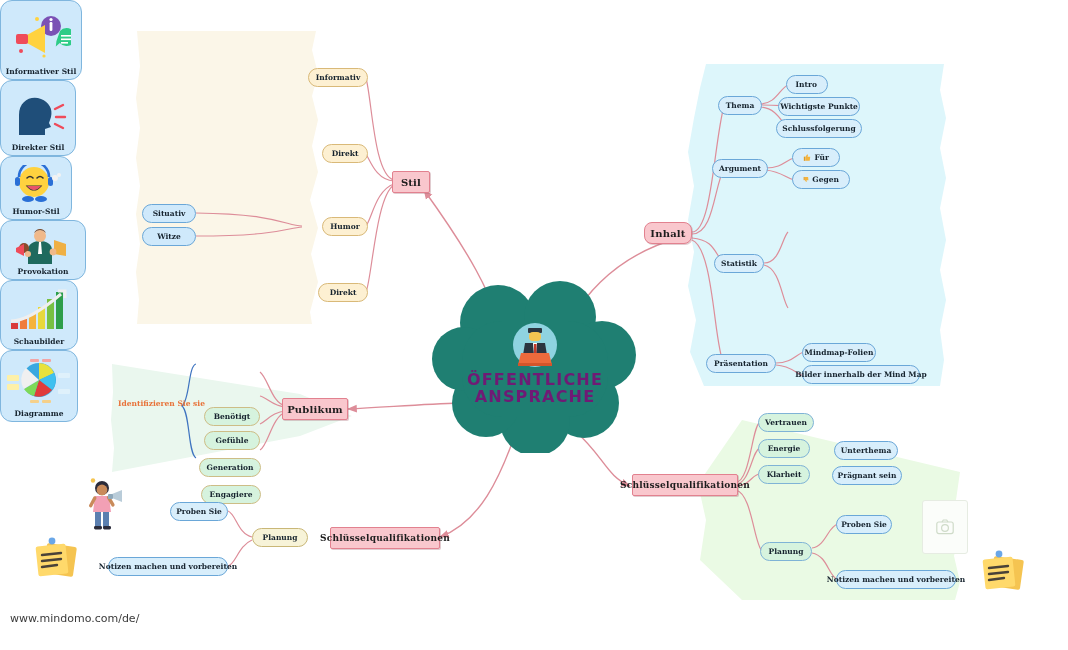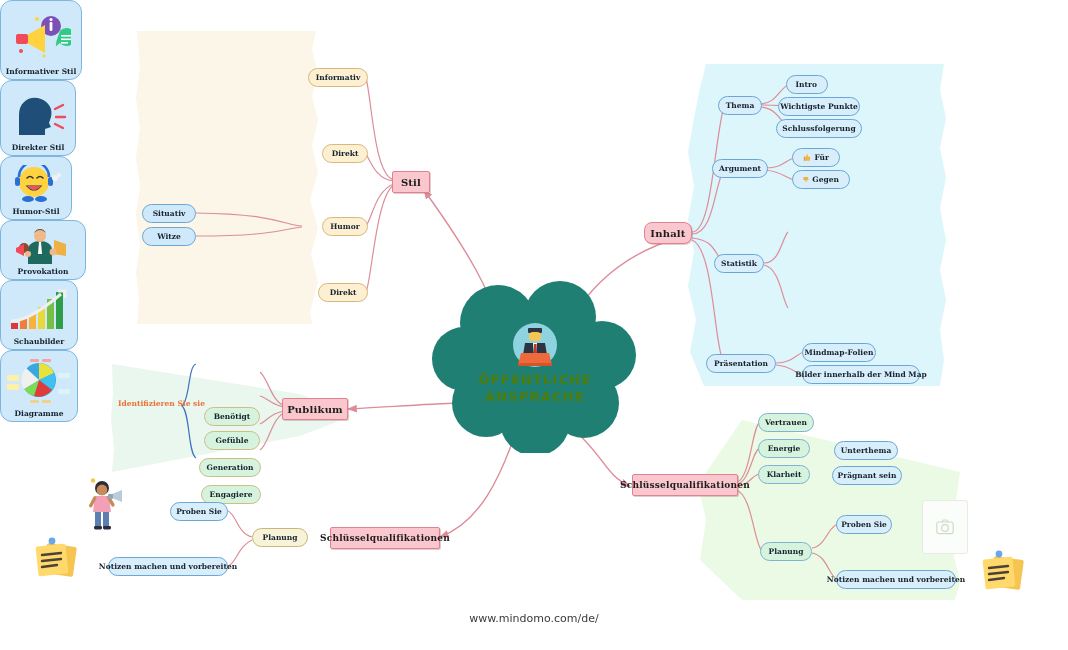--- a/index.html
+++ b/index.html
@@ -35,34 +35,34 @@
     background:#cfe9fb;border:1.4px solid #7fb6de;border-radius:12px;
     display:flex;flex-direction:column;align-items:center;justify-content:flex-start;
     padding-top:4px;
   }
   .imgcard .cap{font-size:7.5px;font-weight:700;color:#16232e;margin-top:auto;margin-bottom:3px;}
   .imgcard .art{flex:1;display:flex;align-items:center;justify-content:center;width:100%;}
 
   
   #central{position:absolute;left:432px;top:275px;width:206px;height:178px;}
   #central .cloudtext{
-    position:absolute;left:0;right:0;top:96px;text-align:center;color:#4d7c0f;
-    font-family:"DejaVu Sans", sans-serif;font-weight:700;font-size:13px;
+    position:absolute;left:0;right:0;top:96px;text-align:center;color:#701a75;
+    font-family:"DejaVu Sans", sans-serif;font-weight:700;font-size:16px;
     letter-spacing:1.2px;line-height:17px;
   }
   #central .podium{position:absolute;left:50%;top:44px;transform:translateX(-50%);}
 
   
   .freetext{position:absolute;white-space:nowrap;}
   #identify-label{
     left:118px;top:399px;color:#e8733a;font-size:7.5px;font-weight:700;
   }
   #footer-url{
-    left:0;right:0;top:612px;text-align:center;color:#3a3a3a;
-    font-family:"DejaVu Sans", sans-serif;font-size:11px;white-space:normal;
+    left:0;right:0;top:612px;color:#3a3a3a;
+    font-family:"DejaVu Sans", sans-serif;font-size:11px;white-space:normal;padding-left:10px;
   }
   
   #camera-placeholder{
     position:absolute;left:922px;top:500px;width:44px;height:52px;
     background:#fbfdfa;border:1px solid #e6ece2;border-radius:3px;
     display:flex;align-items:center;justify-content:center;
   }
   .tiny{font-size:7.5px;}
   .t9{font-size:9px;}
   .t10{font-size:10px;}

